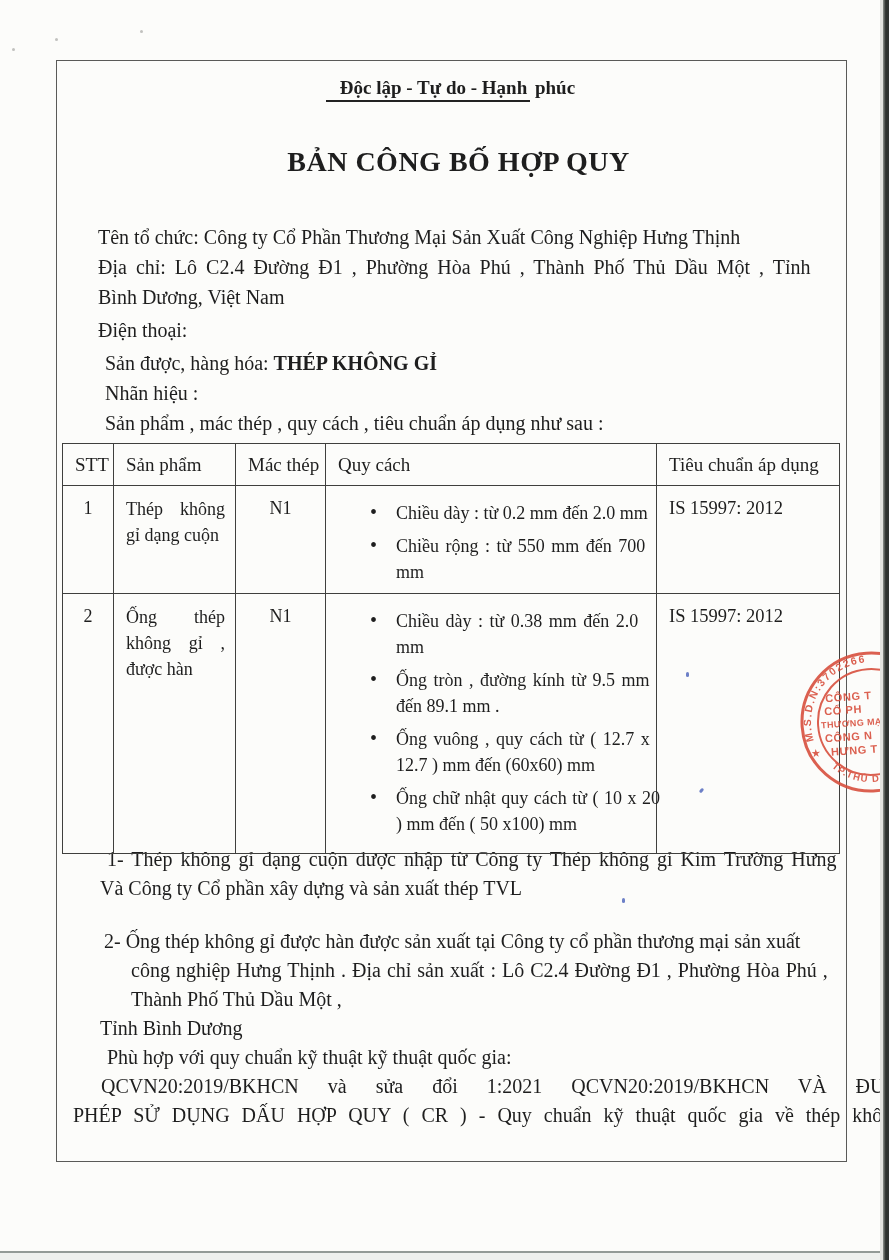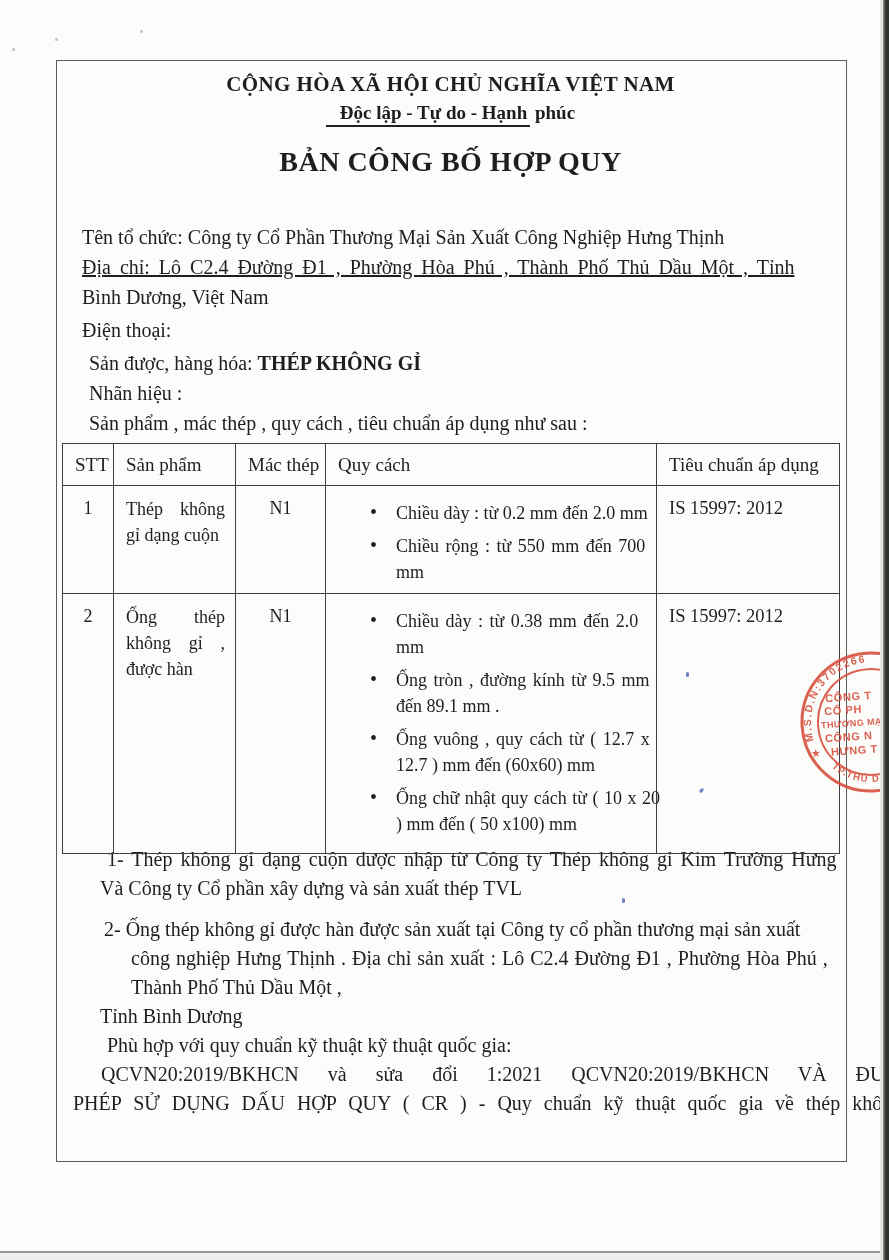--- a/index.html
+++ b/index.html
@@ -21,31 +21,31 @@
   .ink-speck{position:absolute; width:3px; height:5px; border-radius:2px;
     background:#3d57b5; opacity:.75; z-index:30;}
 
   
   .frame{position:absolute; left:56px; top:60px; width:789px; height:1100px;
     border:1.5px solid #5a5a58;}
   .nat-header{position:absolute; left:56px; top:72px; width:789px; text-align:center;}
   .republic{font-size:21px; font-weight:bold; letter-spacing:.4px;}
   .motto{font-size:19px; font-weight:bold; margin-top:5px;}
   .motto-u{border-bottom:2px solid #222; padding:0 3px 2px 14px;}
-  .doc-title{position:absolute; left:56px; top:146px; width:789px; text-align:center;
+  .doc-title{position:absolute; left:64px; top:146px; width:789px; text-align:center;
     font-size:28px; font-weight:bold; letter-spacing:.5px;}
   .doc-number{position:absolute; left:56px; top:191px; width:789px; text-align:center;
     font-size:20px;}
 
-  .org{position:absolute; left:82px; top:222px; width:748px; font-size:20px; line-height:30px;}
+  .org{position:absolute; left:98px; top:222px; width:748px; font-size:20px; line-height:30px;}
   .org .line{white-space:nowrap;}
   .ind{padding-left:7px;}
   .mt3{margin-top:3px;}
   .ws1{word-spacing:1px;} .ws2{word-spacing:2px;} .ws3{word-spacing:3px;}
-  .ws4{word-spacing:4px;text-decoration:underline;} .ws7{word-spacing:7px;} .ws24{word-spacing:24px;}
+  .ws4{word-spacing:4px;} .ws7{word-spacing:7px;} .ws24{word-spacing:24px;}
 
   
   table.spec{position:absolute; left:62px; top:443px; width:777px;
     border-collapse:collapse; table-layout:fixed; font-size:18px; z-index:5;}
   table.spec th, table.spec td{border:1.5px solid #3f3f3d;}
   table.spec th{height:41px; font-weight:normal; font-size:19px;
     text-align:left; padding:0 0 0 12px; vertical-align:middle;}
   th.c-stt{text-align:center; padding:0;}
   td{vertical-align:top;}
   td.stt{text-align:center; padding-top:12px;}
@@ -56,21 +56,21 @@
   tr.r1 td{height:94px;} tr.r2 td{height:246px;}
   ul.qlist{margin:4px; padding:0; list-style:none;}
   ul.qlist li{position:relative; padding-left:66px; margin-bottom:7px; line-height:26px;}
   ul.qlist li::before{content:"•"; position:absolute; left:40px; top:-1px; font-size:20px;}
   .bl{white-space:nowrap;}
 
   
   .notes{position:absolute; left:100px; top:845px; width:748px;
     font-size:20px; line-height:29px;}
   .notes div{white-space:nowrap;}
-  .n2-start{margin-top:12px;}
+  .n2-start{margin-top:24px;}
   .hang{padding-left:31px;}
   .pl7{padding-left:7px;} .pl4{padding-left:4px;} .pl1{padding-left:1px;}
   .outdent{margin-left:-27px;}
 
   
   .stamp{position:absolute; left:786px; top:642px; z-index:40; opacity:.9;}
   .sc{fill:none; stroke:#d8503e; stroke-width:3;}
   .sc2{fill:none; stroke:#d8503e; stroke-width:2;}
   .st{fill:#d8503e; font-family:"Liberation Sans","DejaVu Sans",sans-serif; font-weight:bold;}
   .arc{font-size:10.5px; letter-spacing:1.6px;}
@@ -80,21 +80,20 @@
   .cl2{font-size:9px; letter-spacing:.4px;}
 </style>
 </head>
 <body>
 
 <div class="page">
 
   <div class="frame"></div>
 
   <div class="nat-header">
-    <div class="republic">CỘNG HÒA XÃ HỘI CHỦ NGHĨA VIỆT NAM</div>
     <div class="motto"><span class="motto-u">Độc lập - Tự do - Hạnh</span><span> phúc</span></div>
   </div>
 
   <div class="doc-title">BẢN CÔNG BỐ HỢP QUY</div>
 
   <div class="org">
     <div class="line">Tên tổ chức: Công ty Cổ Phần Thương Mại Sản Xuất Công Nghiệp Hưng Thịnh</div>
     <div class="line ws4">Địa chỉ: Lô C2.4 Đường Đ1 , Phường Hòa Phú , Thành Phố Thủ Dầu Một , Tỉnh</div>
     <div class="line">Bình Dương, Việt Nam</div>
     <div class="line mt3">Điện thoại:</div>

